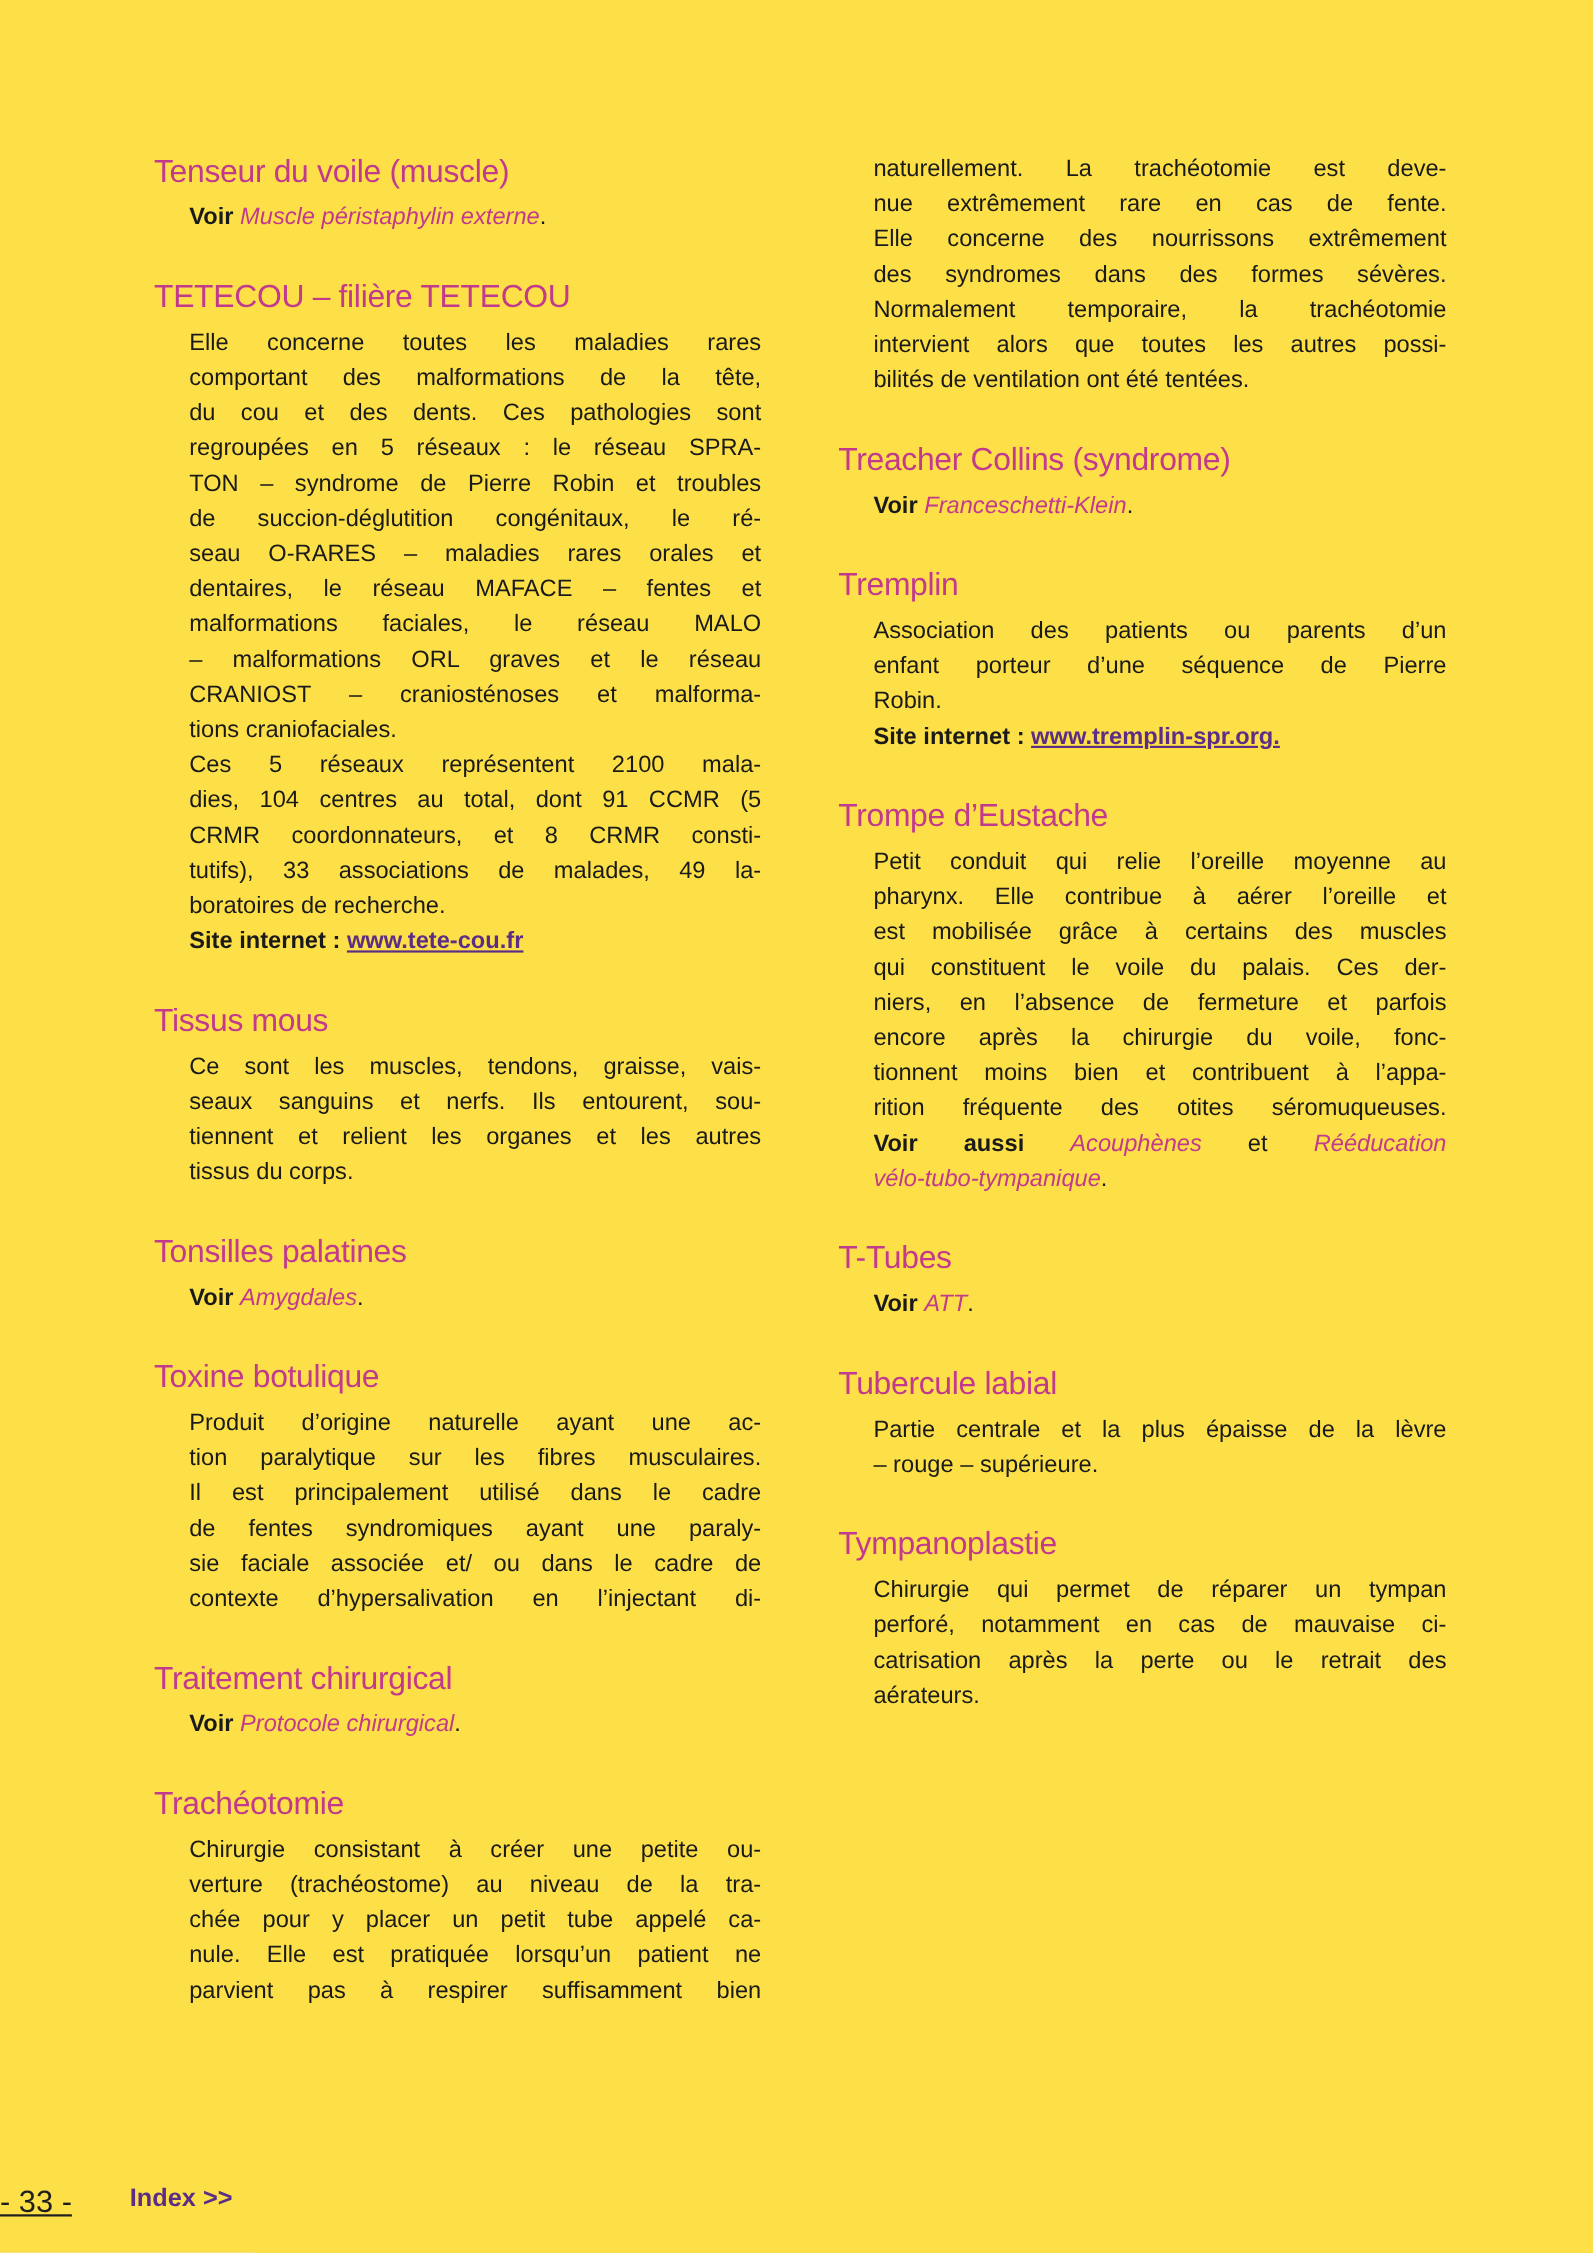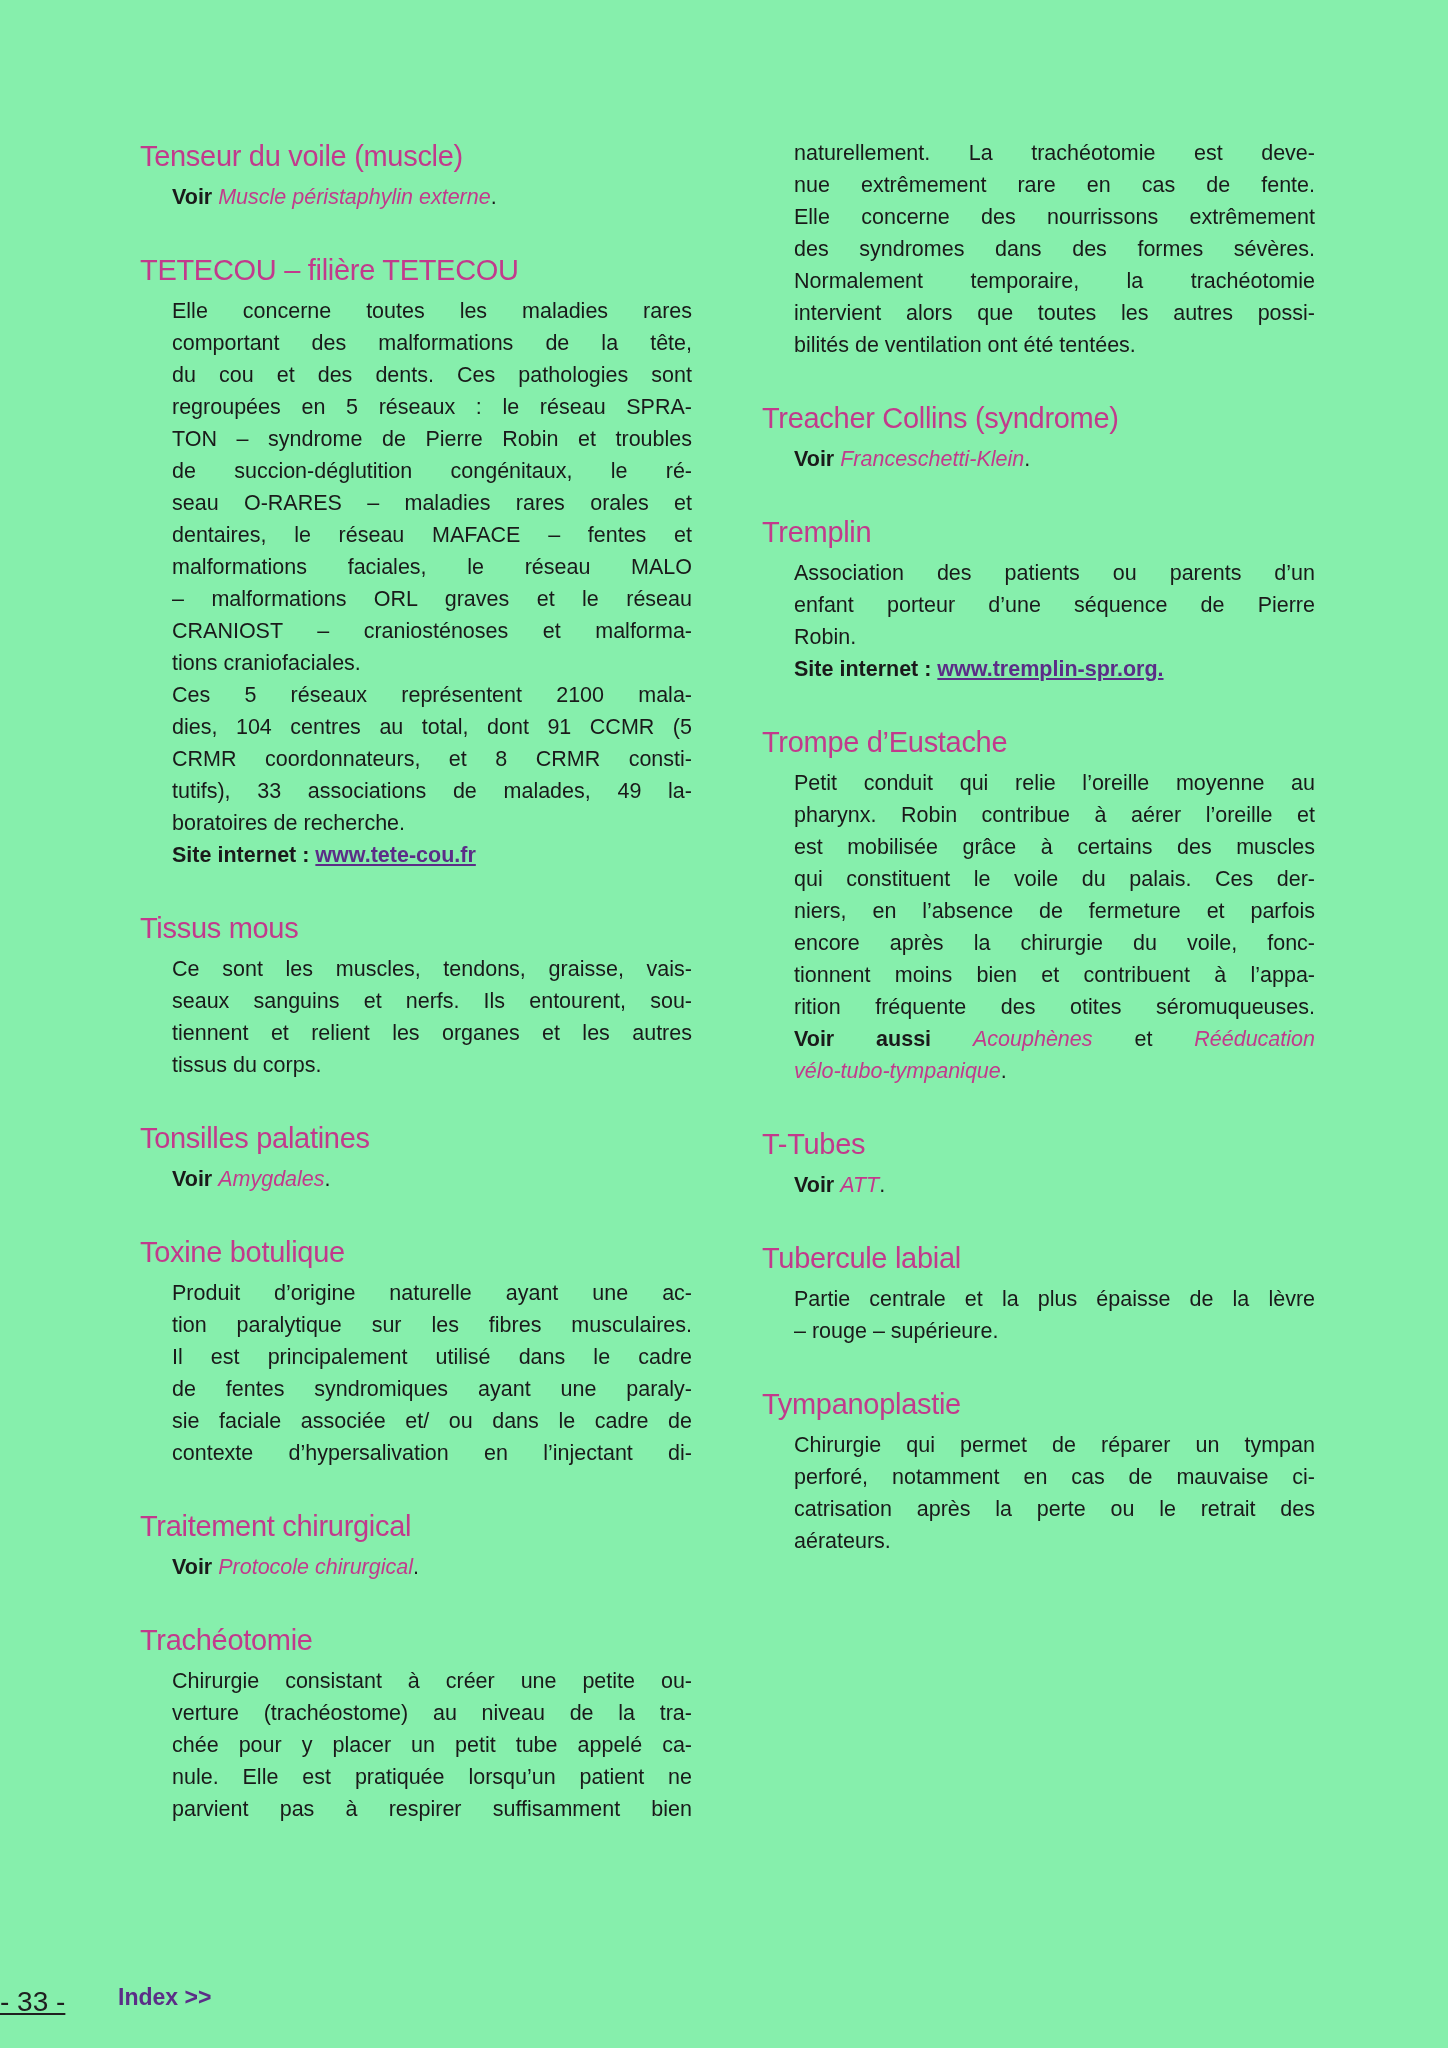--- a/index.html
+++ b/index.html
@@ -1,19 +1,19 @@
 <!DOCTYPE html>
 <html lang="fr" style="--heading: #c23a8c; --term: #c23a8c; --link: #5b2d87; --body: #1a1a1a;"><head>
 <meta charset="utf-8">
 <style>
   html,body{margin:0;padding:0;background:#e8e8e8;}
   .page{
     position:relative;
     width:1448px;height:2048px;
-    background:#86efac;
+    background:#fde047;
     font-family:"Liberation Sans",sans-serif;
     overflow:hidden;
     margin:0 auto;
   }
   .col{position:absolute;top:137px;}
   .col-left{left:140px;width:552px;}
   .col-right{left:762px;width:553px;}
   .entry{margin-bottom:38px;}
   .entry-title{
     margin:0 0 6px 0;
@@ -148,21 +148,21 @@
           <div class="line j"><span class="t">Association des patients ou parents d’un</span></div>
           <div class="line j"><span class="t">enfant porteur d’une séquence de Pierre</span></div>
           <div class="line"><span class="t">Robin.</span></div>
           <div class="line"><span class="b">Site internet : </span><span class="link">www.tremplin-spr.org.</span></div>
         </div>
       </section>
       <section class="entry">
         <h2 class="entry-title">Trompe d’Eustache</h2>
         <div class="para">
           <div class="line j"><span class="t">Petit conduit qui relie l’oreille moyenne au</span></div>
-          <div class="line j"><span class="t">pharynx. Robin contribue à aérer l’oreille et</span></div>
+          <div class="line j"><span class="t">pharynx. Elle contribue à aérer l’oreille et</span></div>
           <div class="line j"><span class="t">est mobilisée grâce à certains des muscles</span></div>
           <div class="line j"><span class="t">qui constituent le voile du palais. Ces der-</span></div>
           <div class="line j"><span class="t">niers, en l’absence de fermeture et parfois</span></div>
           <div class="line j"><span class="t">encore après la chirurgie du voile, fonc-</span></div>
           <div class="line j"><span class="t">tionnent moins bien et contribuent à l’appa-</span></div>
           <div class="line j"><span class="t">rition fréquente des otites séromuqueuses.</span></div>
           <div class="line j"><span class="b">Voir aussi </span><span class="term">Acouphènes</span><span class="t"> et </span><span class="term">Rééducation</span></div>
           <div class="line"><span class="term">vélo-tubo-tympanique</span><span class="t">.</span></div>
         </div>
       </section>

